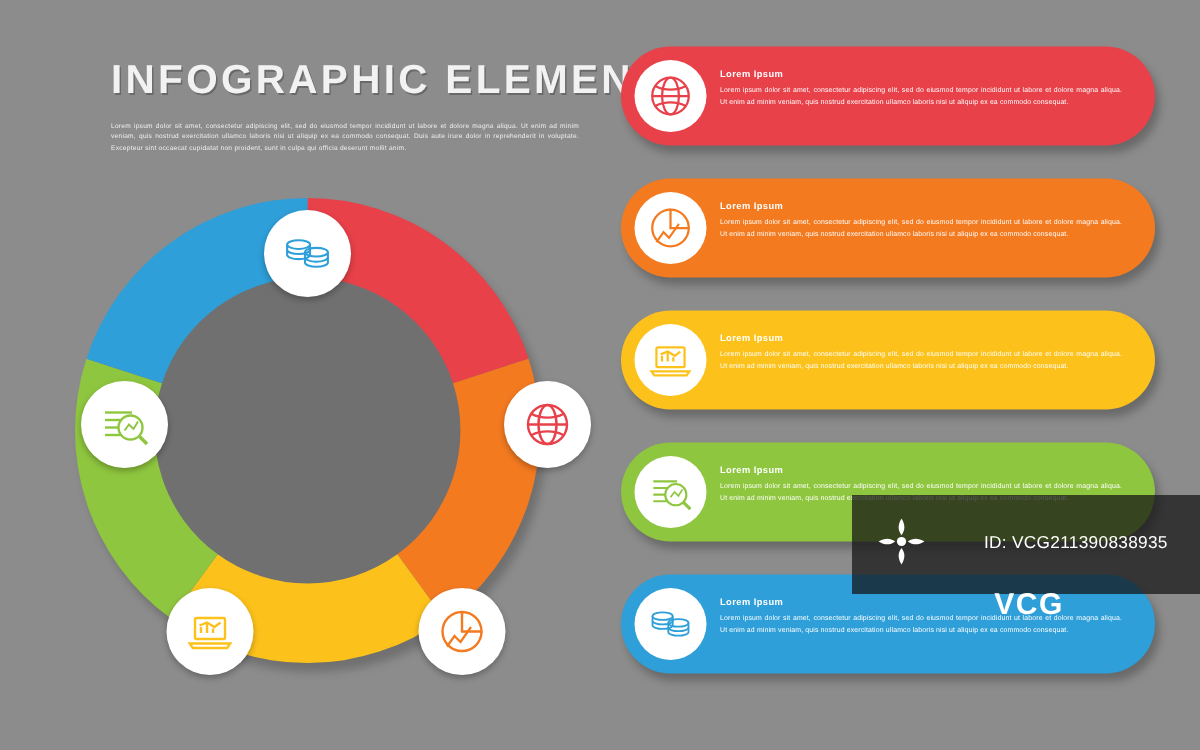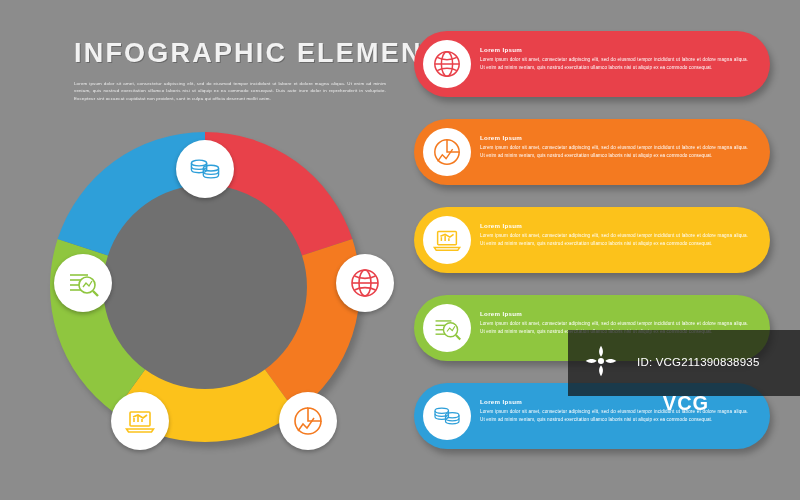--- a/index.html
+++ b/index.html
@@ -153,21 +153,21 @@
   }
   .wm-txt {
     font-size: 20px;
     font-weight: bold;
     color: #ffffff;
     letter-spacing: 1px;
     padding-left: 4px;
   }
   .wm-id {
     position: absolute;
-    left: 637px;
+    left: 656px;
     top: 356px;
     font-size: 11.5px;
     color: #ffffff;
     letter-spacing: 0.2px;
     white-space: nowrap;
   }
   .wm-mark {
     position: absolute;
     left: 584px;
     top: 344px;

